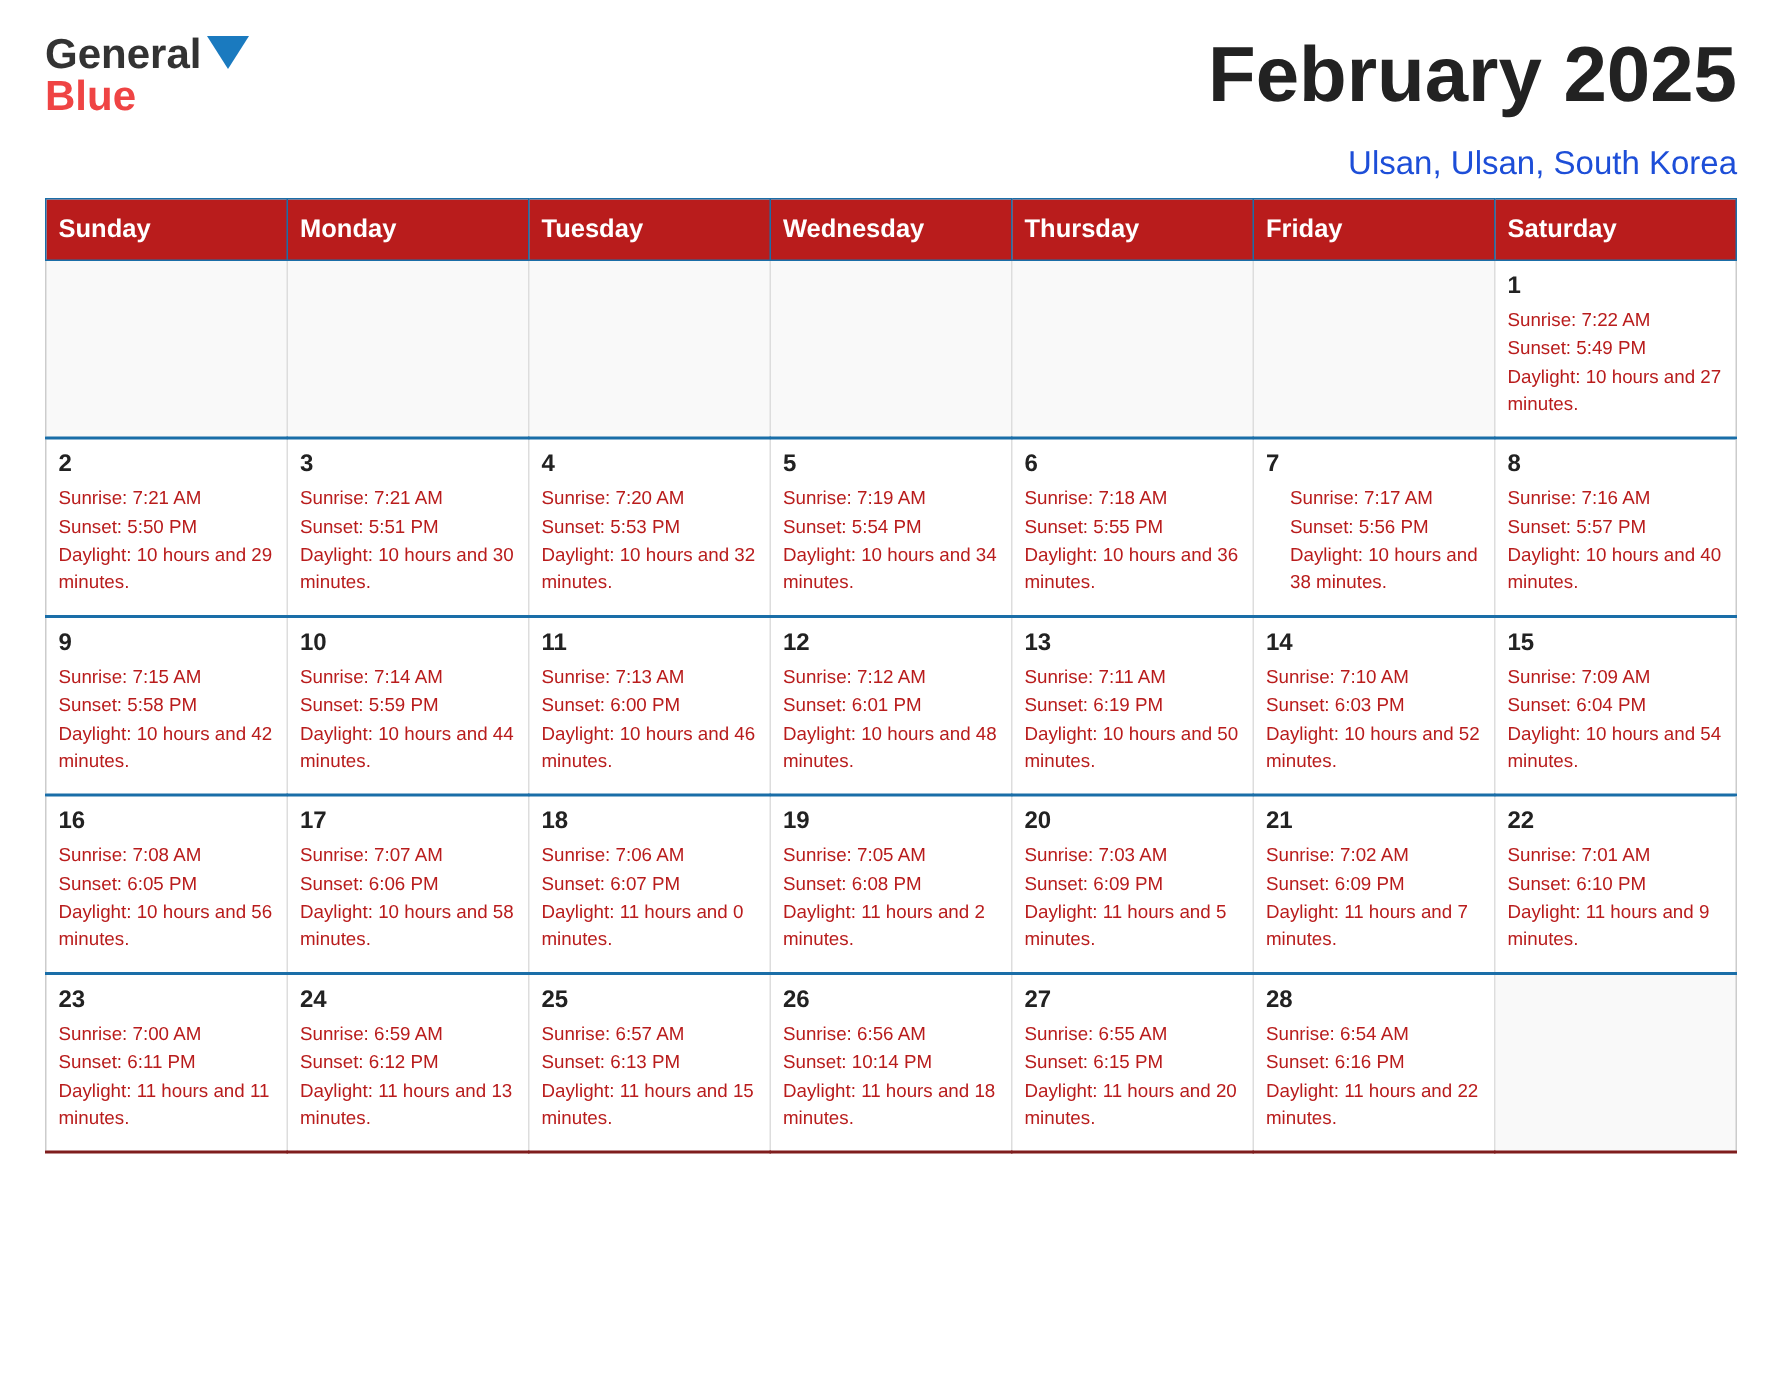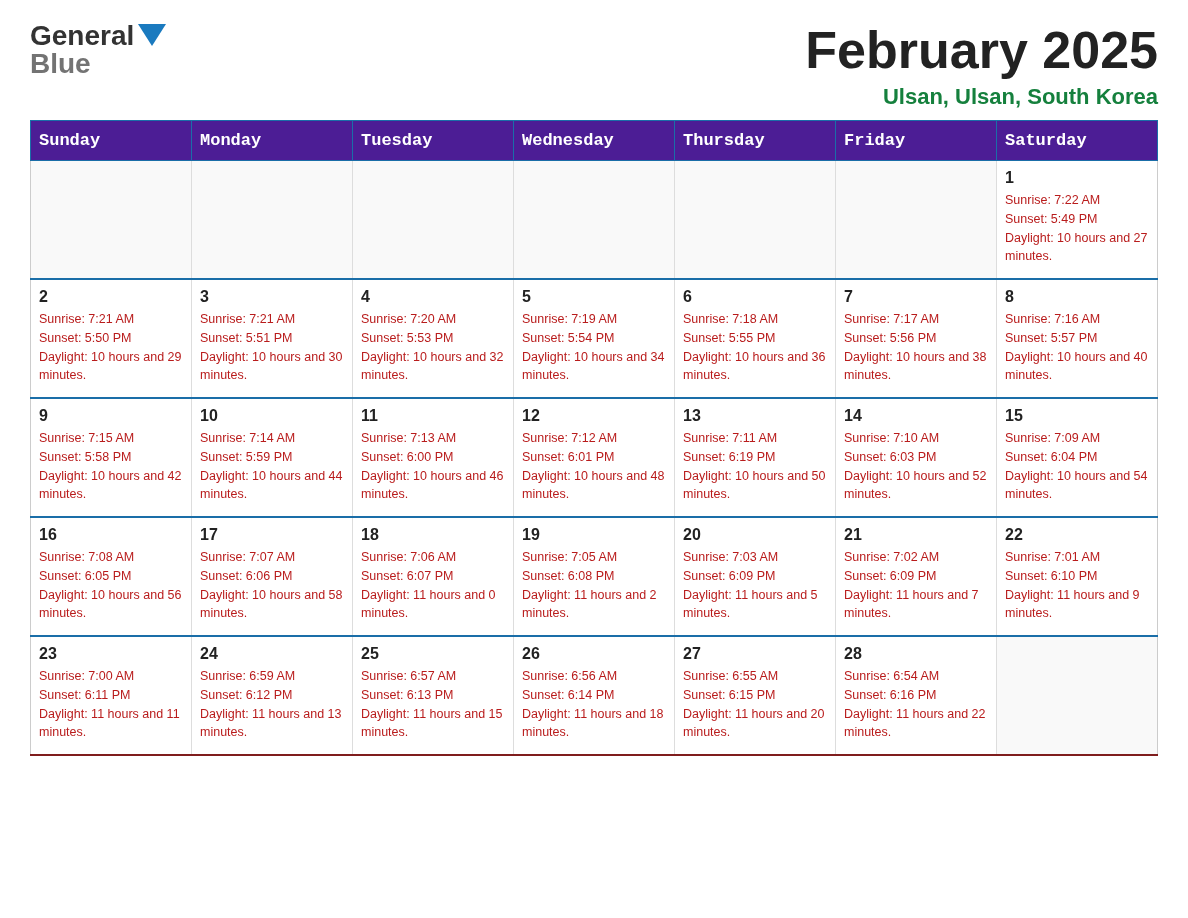--- a/index.html
+++ b/index.html
@@ -35,45 +35,43 @@
       height: 0;
       border-left: 14px solid transparent;
       border-right: 14px solid transparent;
       border-top: 22px solid #1a7abf;
       margin-left: 4px;
       margin-top: 4px;
     }
     .logo-blue {
       font-size: 28px;
       font-weight: bold;
-      color: #737373;
+      color: #ef4444;
       margin-top: -4px;
     }
     .title-section {
       text-align: right;
     }
     .month-title {
       font-size: 52px;
       font-weight: bold;
       color: #222;
     }
     .location {
       font-size: 22px;
-      color: #15803d;
-      margin-top: 4px;
-      font-weight: bold;
+      color: #1d4ed8;
+      margin-top: 16px;
     }
     .calendar {
       width: 100%;
       border-collapse: collapse;
       margin-top: 10px;
     }
     .calendar thead tr {
-      background-color: #4c1d95;
-      font-family: Liberation Mono, monospace;
+      background-color: #b91c1c;
     }
     .calendar thead th {
       color: #fff;
       font-size: 17px;
       font-weight: bold;
       padding: 10px 8px;
       text-align: left;
       border: 1px solid #1a6ea8;
     }
     .calendar tbody tr {
@@ -184,21 +182,21 @@
 Daylight: 10 hours and 34 minutes.</div>
         </td>
         <td>
           <span class="day-number">6</span>
           <div class="day-info" style="white-space: pre-line;">Sunrise: 7:18 AM
 Sunset: 5:55 PM
 Daylight: 10 hours and 36 minutes.</div>
         </td>
         <td>
           <span class="day-number">7</span>
-          <div class="day-info" style="white-space: pre-line;">Sunrise: 7:17 AM
+          <div class="day-info" style="white-space: pre-line; margin-left: 16px;">Sunrise: 7:17 AM
 Sunset: 5:56 PM
 Daylight: 10 hours and 38 minutes.</div>
         </td>
         <td>
           <span class="day-number">8</span>
           <div class="day-info" style="white-space: pre-line;">Sunrise: 7:16 AM
 Sunset: 5:57 PM
 Daylight: 10 hours and 40 minutes.</div>
         </td>
       </tr>
@@ -305,21 +303,21 @@
         </td>
         <td>
           <span class="day-number">25</span>
           <div class="day-info" style="white-space: pre-line;">Sunrise: 6:57 AM
 Sunset: 6:13 PM
 Daylight: 11 hours and 15 minutes.</div>
         </td>
         <td>
           <span class="day-number">26</span>
           <div class="day-info" style="white-space: pre-line;">Sunrise: 6:56 AM
-Sunset: 6:14 PM
+Sunset: 10:14 PM
 Daylight: 11 hours and 18 minutes.</div>
         </td>
         <td>
           <span class="day-number">27</span>
           <div class="day-info" style="white-space: pre-line;">Sunrise: 6:55 AM
 Sunset: 6:15 PM
 Daylight: 11 hours and 20 minutes.</div>
         </td>
         <td>
           <span class="day-number">28</span>

